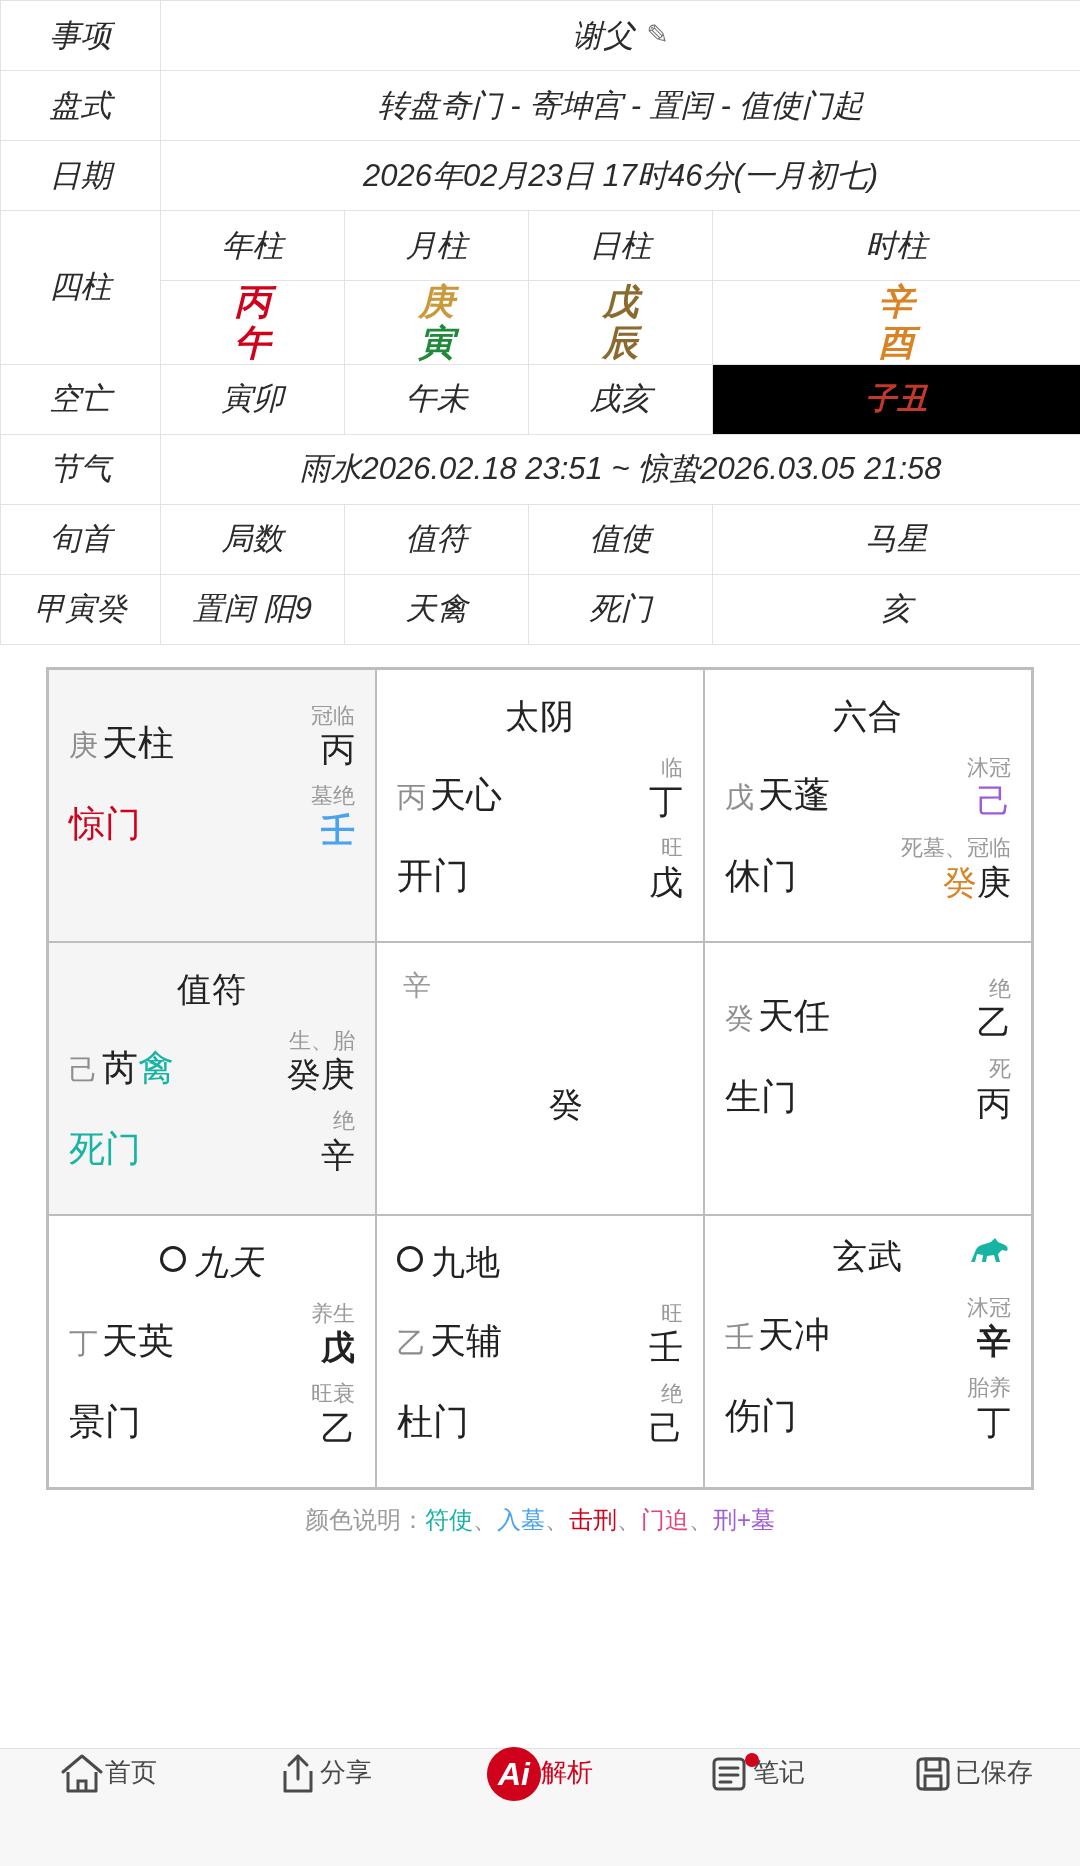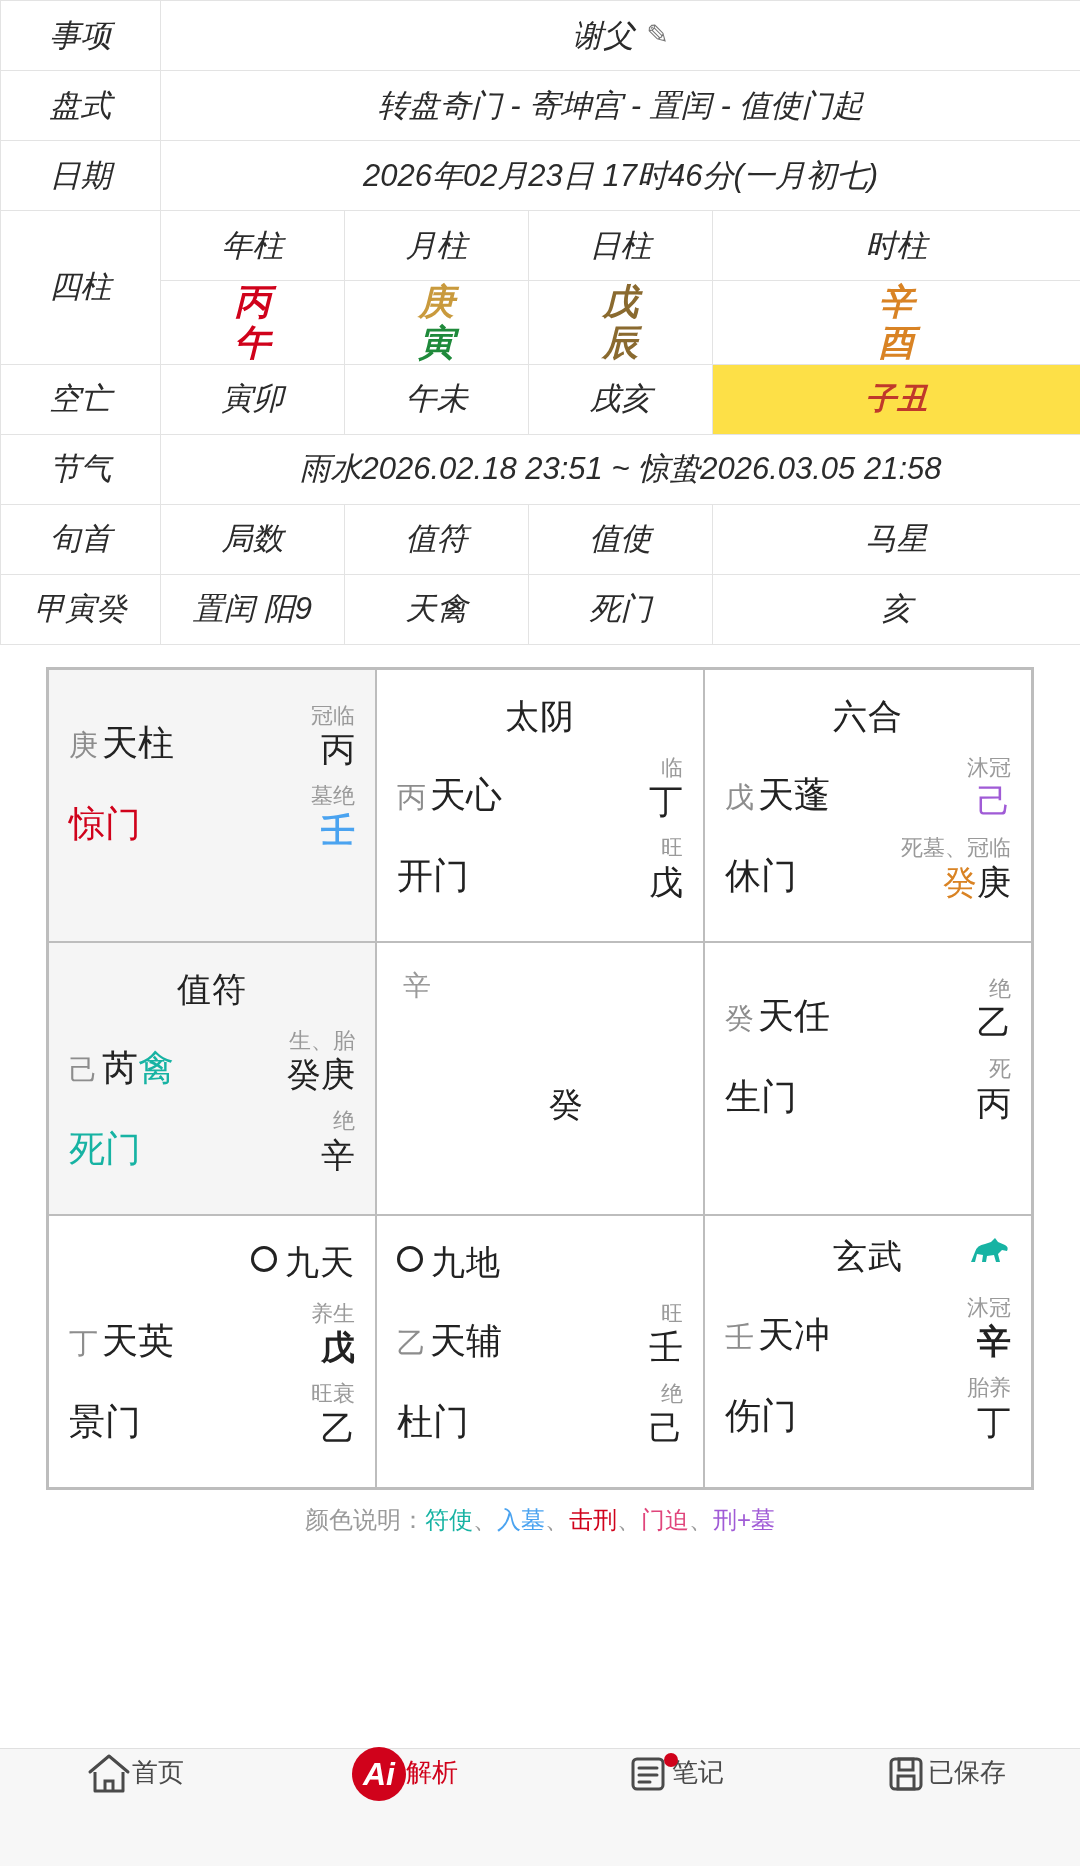--- a/index.html
+++ b/index.html
@@ -31,21 +31,21 @@
   .subject-cell { font-size: 33px; }
   .pencil { display: inline-block; margin-left: 12px; color: #777; font-size: 27px; vertical-align: 2px; }
 
   .col-head { font-size: 30px; color: #333; height: 66px; }
 
   .pillar-cell { height: 118px; padding: 0; }
   .pillar-inner { display: flex; flex-direction: column; align-items: center; justify-content: center; line-height: 1.15; }
   .pillar-inner span { font-size: 36px; font-weight: bold; }
 
   .kong { color: #b9b9b9; font-size: 31px; }
-  .kong-hl { background: #fde047; }
+  .kong-hl { background: #000000; }
   .kong-hl .kong-txt { color: #c0392b; font-weight: bold; }
 
   .jieqi-cell { font-size: 31px; }
 
   .gold { color: #d5b27a; }
 
   
   .grid-wrap { padding: 22px 46px 0 46px; }
   .grid {
     width: 988px;
@@ -319,21 +319,21 @@
             <span class="gate" id="g5" style="color: rgb(34, 34, 34);">生门</span>
           </div>
           <div class="right-col">
             <span class="tiny">死</span>
             <span class="big normalw" id="rb5" style="color: rgb(34, 34, 34);">丙</span>
           </div>
         </div>
       </div>
 
       <div class="cell">
-        <div class="god" style="text-align:right;">
+        <div class="god" style="text-align:center;font-style:italic;">
           <span class="circle"></span><span>九天</span>
         </div>
         <div class="row2">
           <div class="left">
             <span class="pre">丁</span>
             <span class="star" id="s6" style="color: rgb(34, 34, 34);">天英</span>
           </div>
           <div class="right-col">
             <span class="tiny">养生</span>
             <span class="big" id="rt6" style="color: rgb(34, 34, 34);">戊</span>
@@ -416,20 +416,30 @@
       <div class="ico">
         <svg width="46" height="44" viewBox="0 0 46 44">
             <path d="M4 20 L23 4 L42 20" fill="none" stroke="#4a4a4a" stroke-width="3" stroke-linecap="round" stroke-linejoin="round"></path>
             <path d="M9 20 L9 39 L37 39 L37 20" fill="none" stroke="#4a4a4a" stroke-width="3" stroke-linejoin="round"></path>
             <path d="M19 39 L19 29 L27 29 L27 39" fill="none" stroke="#4a4a4a" stroke-width="3"></path>
           </svg>
       </div>
       <div class="tlabel">首页</div>
     </div>
 
+    <div class="tab">
+      <div class="ico">
+        <svg width="44" height="44" viewBox="0 0 44 44">
+            <path d="M22 4 L22 27" stroke="#4a4a4a" stroke-width="3" stroke-linecap="round"></path>
+            <path d="M13 13 L22 4 L31 13" fill="none" stroke="#4a4a4a" stroke-width="3" stroke-linecap="round" stroke-linejoin="round"></path>
+            <path d="M9 19 L9 39 L35 39 L35 19" fill="none" stroke="#4a4a4a" stroke-width="3" stroke-linejoin="round"></path>
+          </svg>
+      </div>
+      <div class="tlabel">分享</div>
+    </div>
 
     <div class="tab active">
       <div class="ico">
         <div class="ai-badge">Ai</div>
       </div>
       <div class="tlabel">解析</div>
     </div>
 
     <div class="tab">
       <div class="ico">

